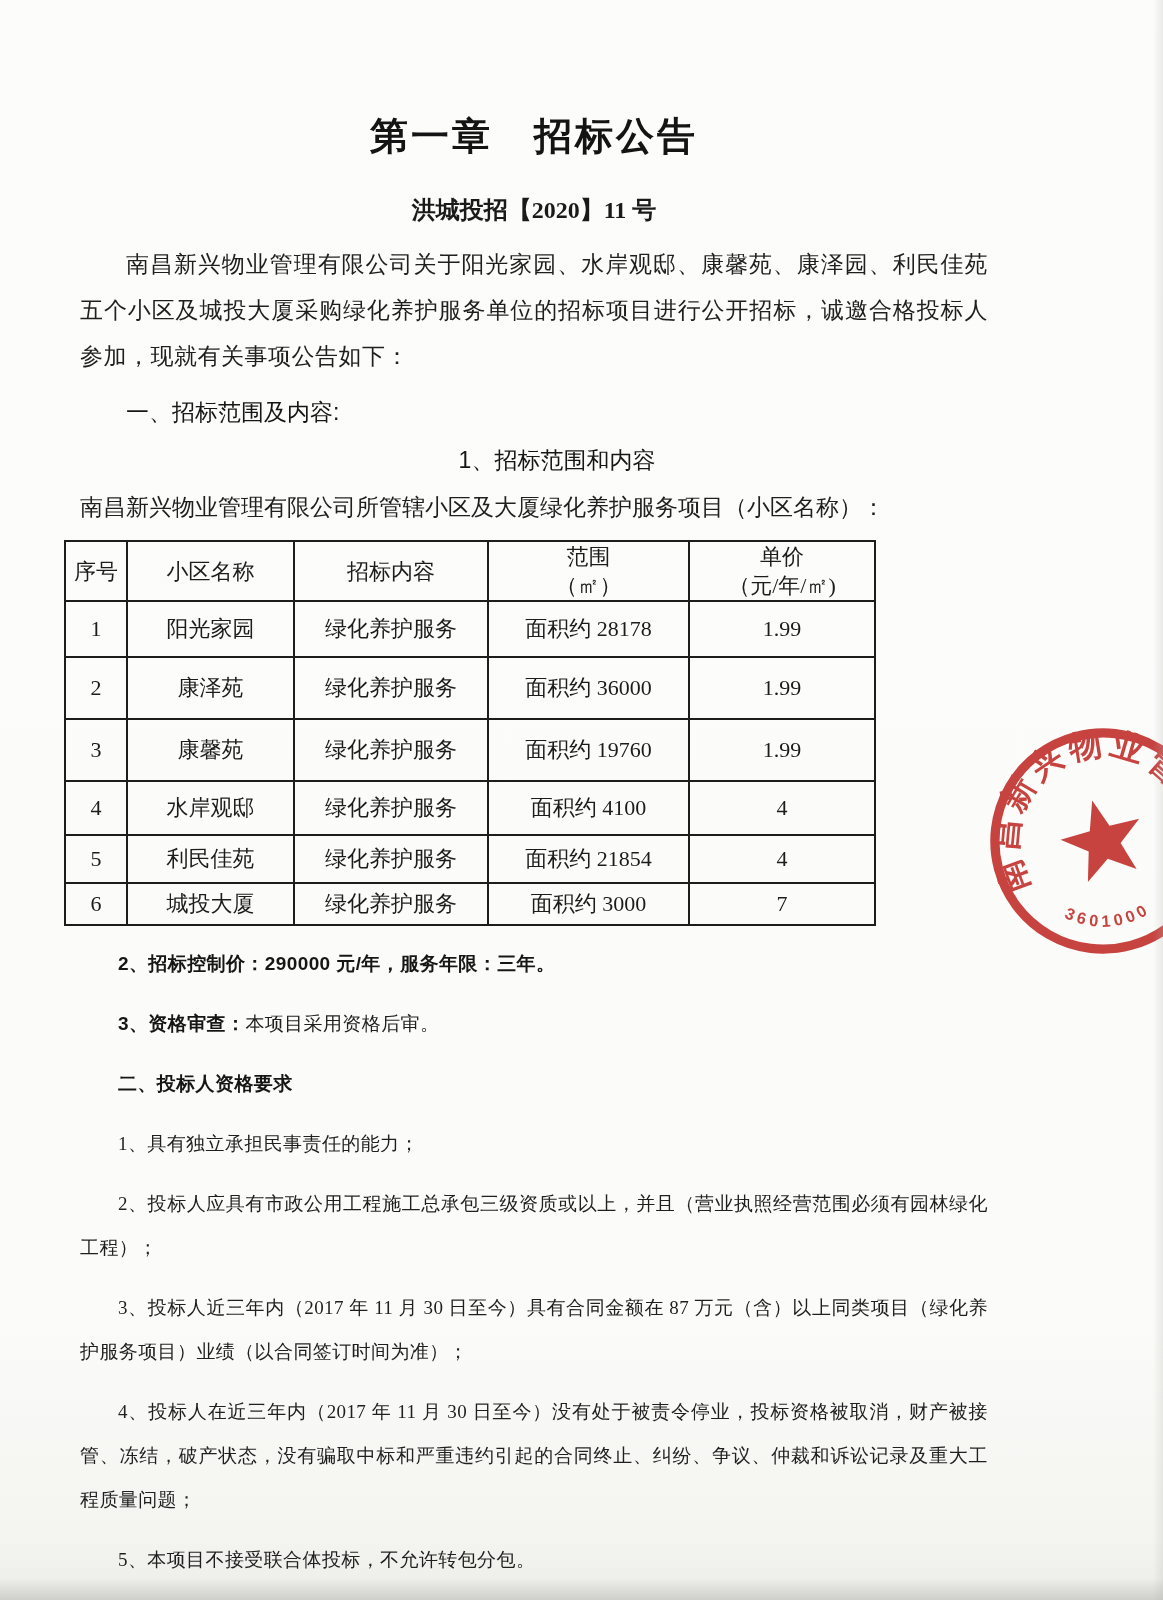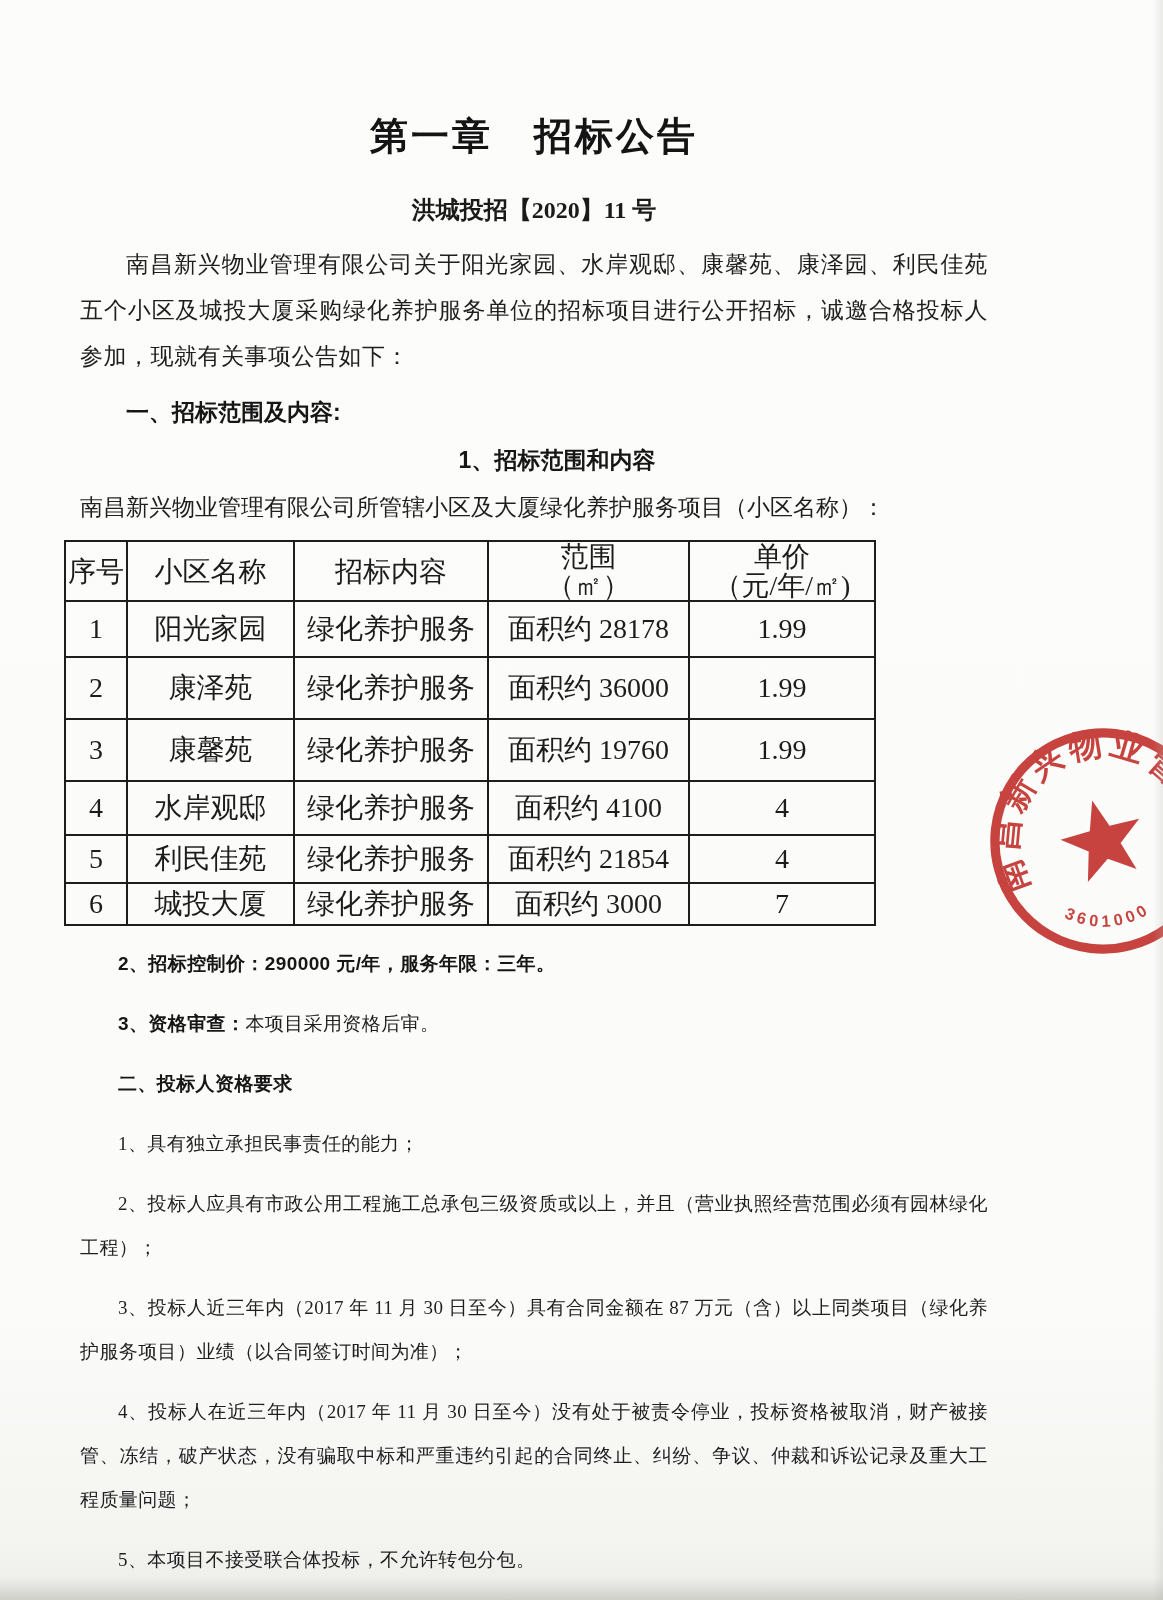--- a/index.html
+++ b/index.html
@@ -23,29 +23,29 @@
   .doc-no{
     margin-top:34px;text-align:center;
     font-size:24px;line-height:32px;font-weight:700;color:#1a1a1a;
   }
   .intro{
     margin-top:10px;font-size:23px;line-height:46px;
     text-align:justify;text-indent:2em;letter-spacing:0.5px;
   }
   .h-sans{
     font-family:"Liberation Sans","DejaVu Sans",sans-serif;
-    font-weight:700;color:#161616;
+    font-weight:400;color:#161616;
   }
   .row32{font-size:23px;line-height:32px;text-indent:2em;}
   .mt10{margin-top:10px;text-align:center;}
   .mt8{margin-top:8px;}
   table.projects{
     border-collapse:collapse;margin-top:12px;
     table-layout:fixed;width:810px;
-    font-size:28px;color:#1c1c1c;
+    font-size:22px;color:#1c1c1c;
   }
   table.projects th,table.projects td{
     border:2px solid #1d1d1d;
     text-align:center;vertical-align:middle;
     padding:0 2px;font-weight:400;
   }
   table.projects th{white-space:pre-line;line-height:29px;height:56px;}
   .c0{width:62px;}.c1{width:167px;}.c2{width:194px;}.c3{width:201px;}.c4{width:186px;}
   .after{margin-top:0;}
   .after p{

